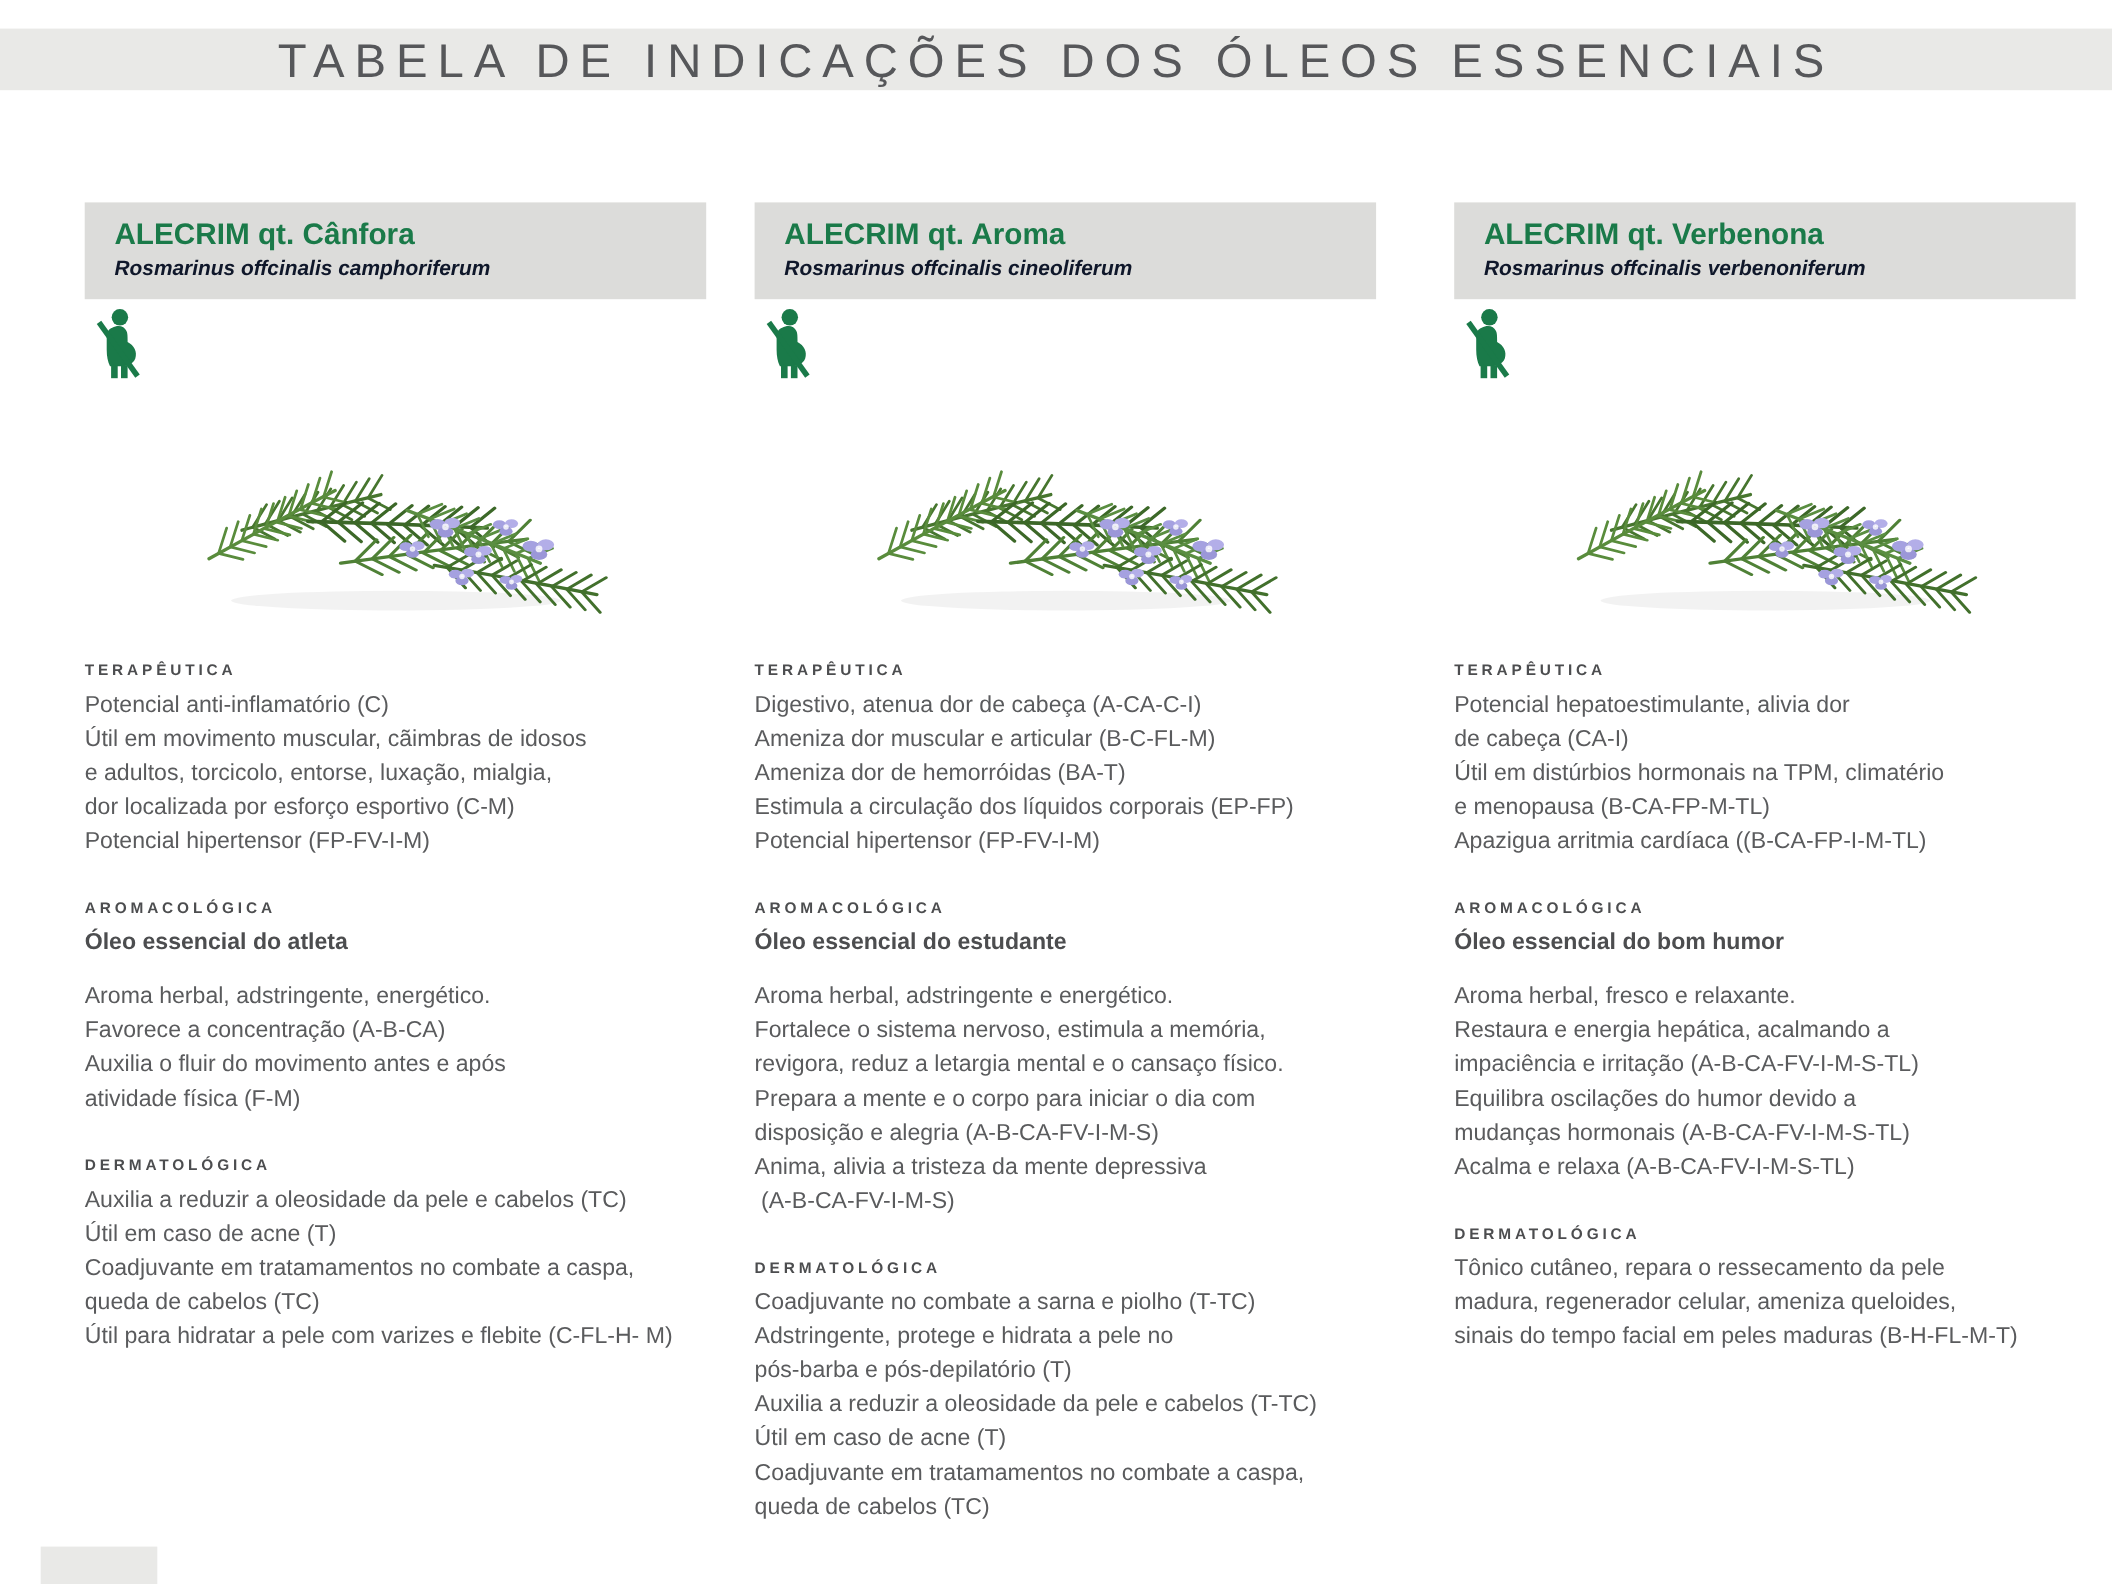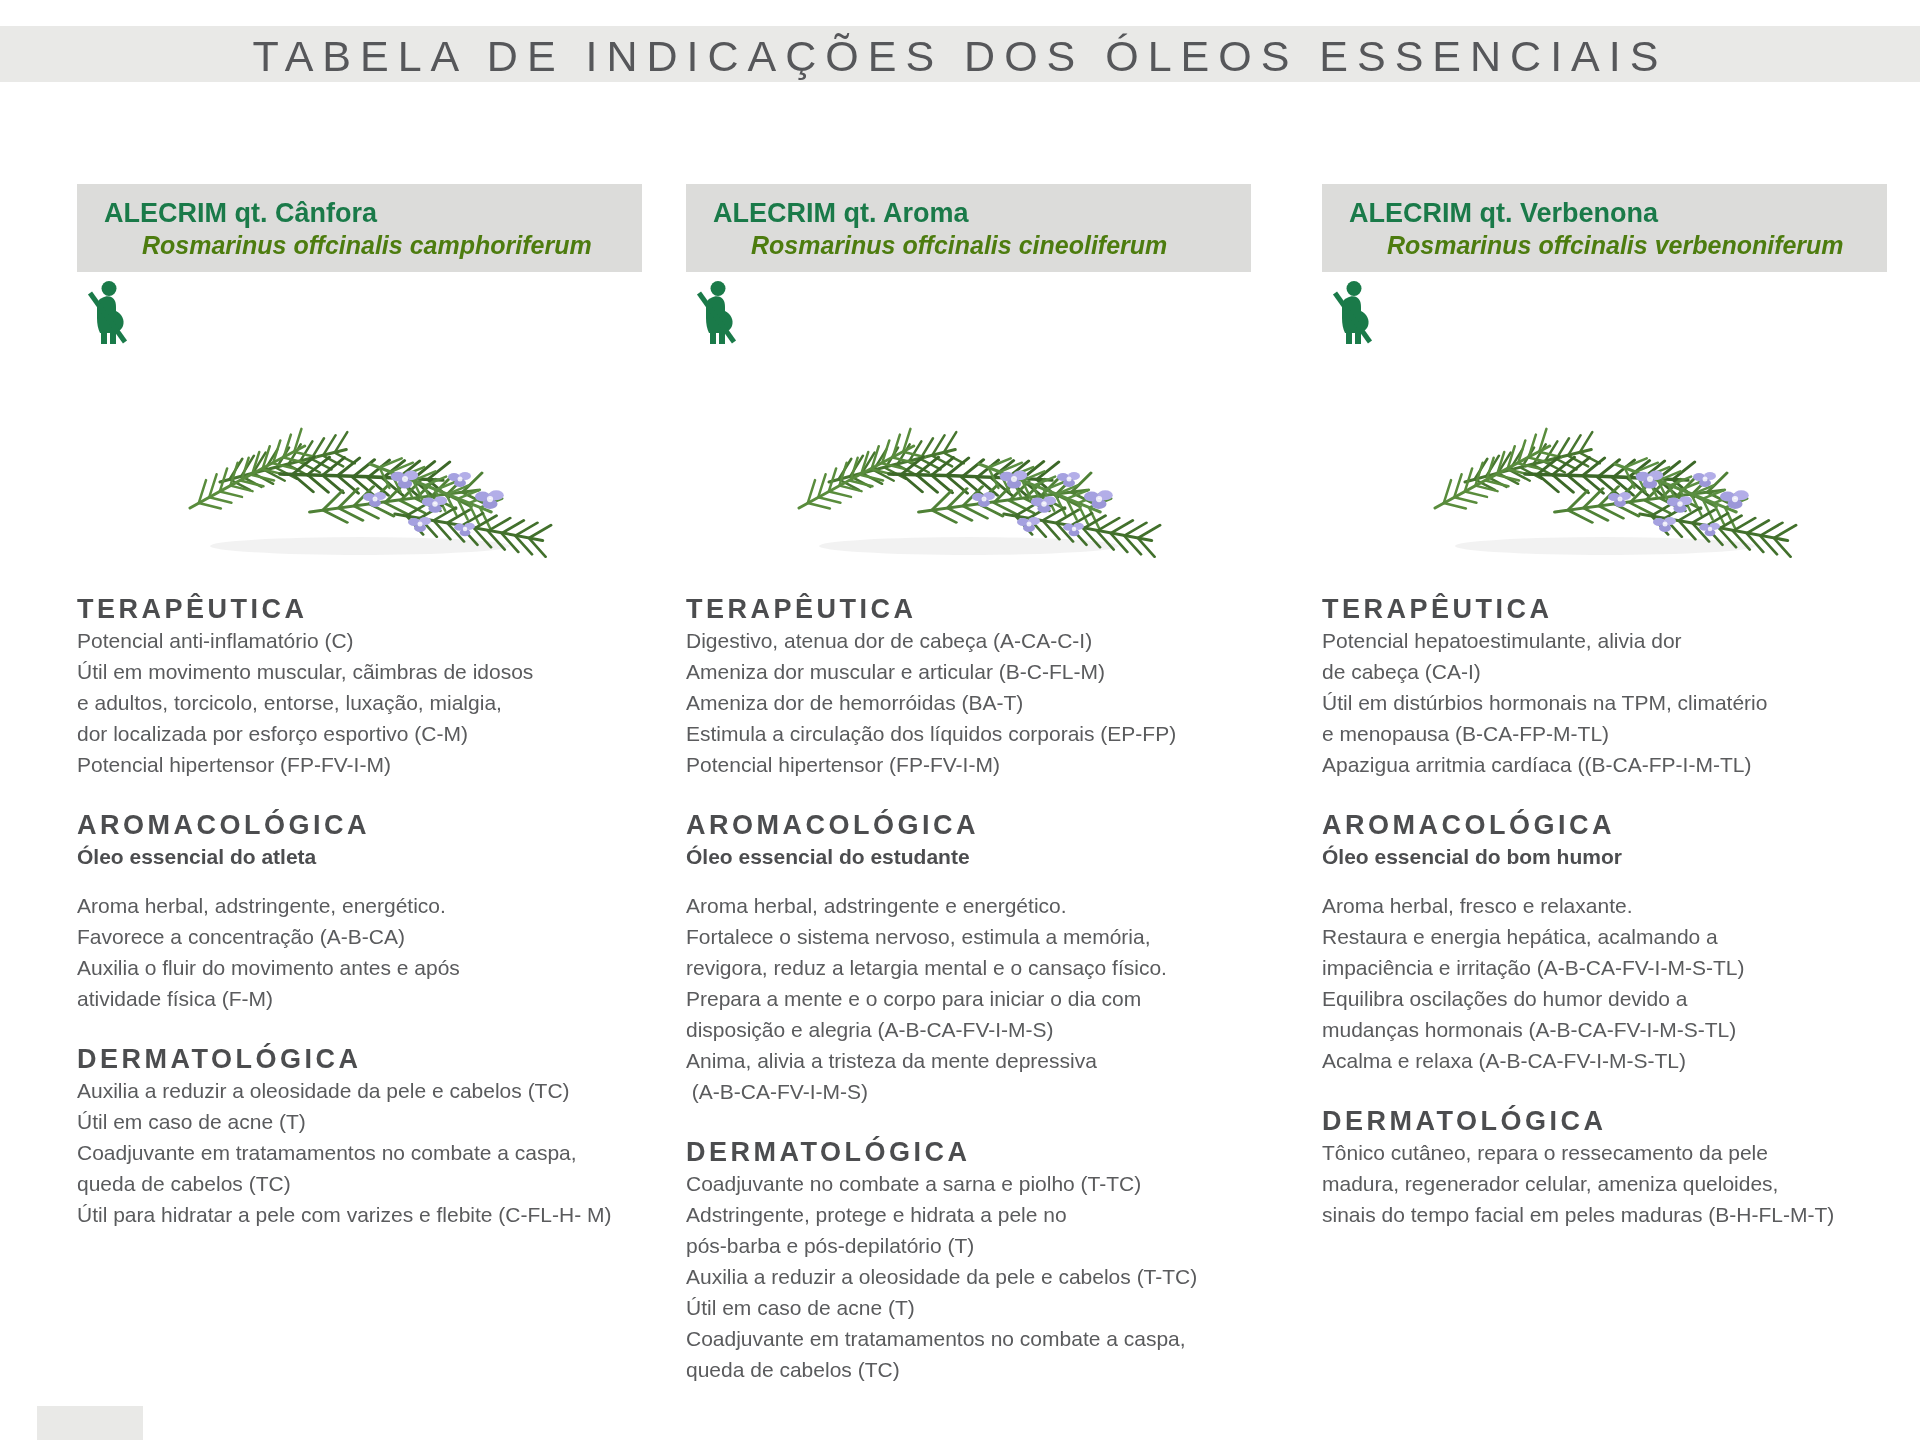--- a/index.html
+++ b/index.html
@@ -10,27 +10,27 @@
   .page-title{position:absolute;left:0;top:32px;width:1920px;text-align:center;
     font-size:43px;letter-spacing:9px;color:#56575a;font-weight:400;white-space:nowrap;}
 
   .col{position:absolute;top:184px;width:565px;}
   .col-1{left:77px;}
   .col-2{left:686px;}
   .col-3{left:1322px;}
 
   .hdr{height:88px;background:#dcdcda;box-sizing:border-box;padding:13px 10px 0 27px;font-weight:bold;}
   .oil-name{color:#1a7a49;font-size:27px;line-height:32px;}
-  .species{color:#4d7c0f;font-size:25px;font-style:italic;line-height:26px;margin-top:3px;margin-left:38px;}
+  .species{color:#0f172a;font-size:19px;font-style:italic;line-height:26px;margin-top:3px;}
 
   .preg{margin:8px 0 0 10px;height:64px;}
   .plant-wrap{margin-top:60px;height:160px;text-align:center;}
 
   .section{margin-top:30px;}
-  .sec-heading{font-weight:bold;font-size:27px;letter-spacing:3.5px;color:#4c4d4f;line-height:31px;}
+  .sec-heading{font-weight:bold;font-size:14px;letter-spacing:3.5px;color:#4c4d4f;line-height:31px;}
   .subtitle{font-weight:bold;font-size:21px;color:#4c4d4f;line-height:31px;}
   .line{font-size:21px;color:#5a5b5d;line-height:31px;white-space:pre;}
   .lines-gap{margin-top:18px;}
 
   .corner-strip{position:absolute;left:37px;top:1406px;width:106px;height:34px;background:#e9e9e7;}
   svg{display:block;}
   .plant-wrap svg,.preg svg{display:inline-block;}
 </style>
 </head>
 <body>

